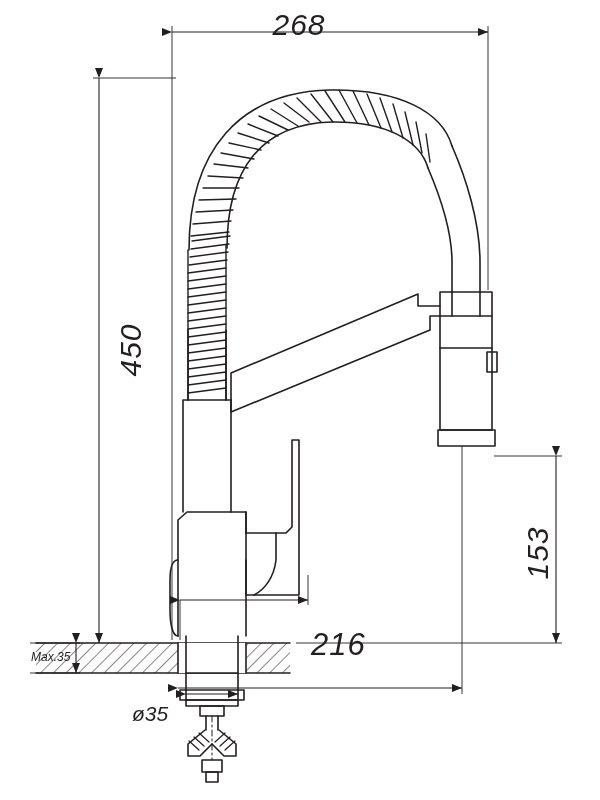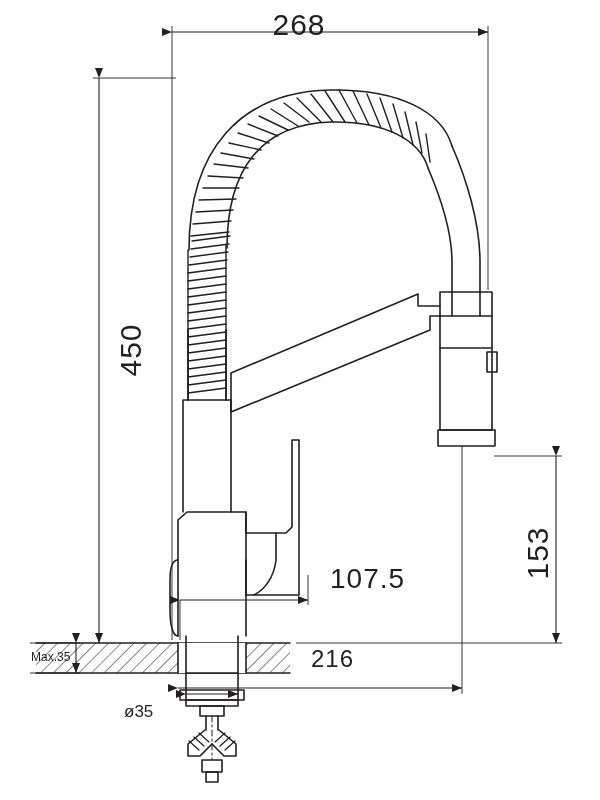--- a/index.html
+++ b/index.html
@@ -11,40 +11,41 @@
     width: 600px;
     height: 800px;
     font-family: "Liberation Sans", sans-serif;
     position: relative;
     overflow: hidden;
   }
   #stage {
     position: relative;
     width: 548px;
     height: 800px;
+    font-style: italic;
   }
   #drawing {
     position: absolute;
     left: 0;
     top: 0;
   }
   .dim-label {
     position: absolute;
     color: #231f20;
     font-family: "Liberation Sans", sans-serif;
     white-space: nowrap;
     user-select: none;
   }
   .lbl-268 { left: 299px; top: 8px; transform: translateX(-50%); font-size: 30px; letter-spacing: 1px; }
   .lbl-450 { left: 131px; top: 350px; transform: translate(-50%, -50%) rotate(-90deg); font-size: 30px; letter-spacing: 1px; }
   .lbl-153 { left: 538px; top: 553px; transform: translate(-50%, -50%) rotate(-90deg); font-size: 30px; letter-spacing: 1px; }
   .lbl-1075 { left: 330px; top: 563px; font-size: 28px; letter-spacing: 1px; }
-  .lbl-216 { left: 311px; top: 645px; font-size: 24px; letter-spacing: 1px; }
+  .lbl-216 { left: 311px; top: 627px; font-size: 31px; letter-spacing: 1px; }
   .lbl-max35 { left: 31px; top: 650px; font-size: 12px; }
-  .lbl-d35 { left: 124px; top: 702px; font-size: 17px; }
+  .lbl-d35 { left: 132px; top: 702px; font-size: 21px; }
 </style>
 </head>
 <body>
 
 <div id="stage">
 
   <svg id="drawing" width="600" height="800" viewBox="0 0 600 800">
 
     <defs>
       <pattern id="hatchPat" width="9" height="9" patternTransform="rotate(45)" patternUnits="userSpaceOnUse">
@@ -172,21 +173,20 @@
       <path d="M186,694 L238,694" marker-start="url(#arrIn)" marker-end="url(#arrIn)"></path>
     </g>
   </svg>
 
   <div class="dim-label lbl-268">268</div>
 
   <div class="dim-label lbl-450">450</div>
 
   <div class="dim-label lbl-153">153</div>
 
-  <div class="dim-label lbl-1075">107.5</div>
 
   <div class="dim-label lbl-216">216</div>
 
   <div class="dim-label lbl-max35">Max.35</div>
 
   <div class="dim-label lbl-d35">ø35</div>
 
 </div>
 
 </body></html>

